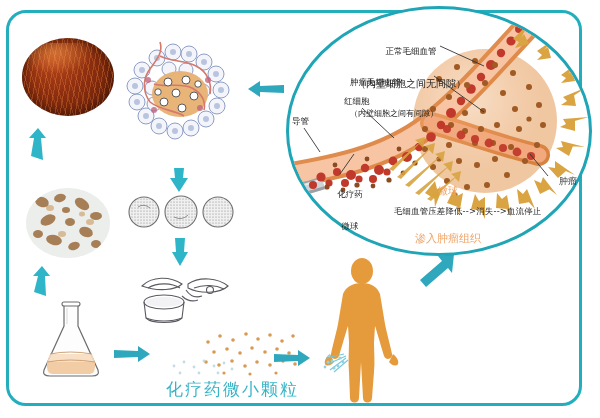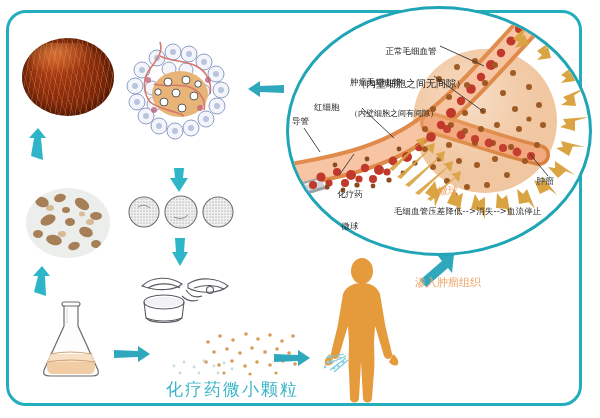--- a/index.html
+++ b/index.html
@@ -487,44 +487,44 @@
   </svg>
 
   <div class="lbl lbl-9" style="left:350px;top:56px;">
     <div>肿瘤毛细血管</div>
     <div style="font-size:8px;">（内壁细胞之间有间隙）</div>
   </div>
   <svg class="abs" style="left:434px;top:74px;" width="58" height="42" viewBox="0 0 58 42">
     <path d="M0 2 L50 38" stroke="#333" stroke-width=".9" fill="none"></path>
   </svg>
 
-  <div class="lbl lbl-9" style="left:314px;top:96px;margin-top:6px;">红细胞</div>
+  <div class="lbl lbl-9" style="left:344px;top:96px;">红细胞</div>
   <svg class="abs" style="left:360px;top:108px;" width="40" height="34" viewBox="0 0 40 34">
     <path d="M2 0 L34 30" stroke="#333" stroke-width=".9" fill="none"></path>
   </svg>
 
   <div class="lbl lbl-9" style="left:292px;top:116px;">导管</div>
   <svg class="abs" style="left:302px;top:128px;" width="26" height="28" viewBox="0 0 26 28">
     <path d="M2 0 L18 24" stroke="#333" stroke-width=".9" fill="none"></path>
   </svg>
 
   <div class="lbl lbl-9" style="left:330px;top:168px;text-align:center;width:40px;">
     <div>化疗药</div>
     <div>微球</div>
   </div>
   <svg class="abs" style="left:336px;top:154px;" width="24" height="24" viewBox="0 0 24 24">
     <path d="M18 0 L4 20" stroke="#333" stroke-width=".9" fill="none"></path>
   </svg>
 
   <div class="lbl" style="left:400px;top:148px;text-align:center;width:96px;line-height:1.15;">
     <div class="soft-orange" style="font-size:10px;">微球</div>
-    <div class="soft-orange" style="font-size:11px;margin-top:44px;">渗入肿瘤组织</div>
-  </div>
-
-  <div class="lbl tumor-lbl" style="left:536px;top:176px;">肿瘤</div>
+    <div class="soft-orange" style="font-size:11px;">渗入肿瘤组织</div>
+  </div>
+
+  <div class="lbl tumor-lbl" style="left:559px;top:176px;">肿瘤</div>
   <svg class="abs" style="left:526px;top:152px;" width="28" height="26" viewBox="0 0 28 26">
     <path d="M22 24 L4 2" stroke="#333" stroke-width=".9" fill="none"></path>
   </svg>
 
   <div class="lbl flow-lbl" style="left:394px;top:198px;">毛细血管压差降低--&gt;消失--&gt;血流停止</div>
 
   <div class="bottom-title">化疗药微小颗粒</div>
 
 </div>
 

